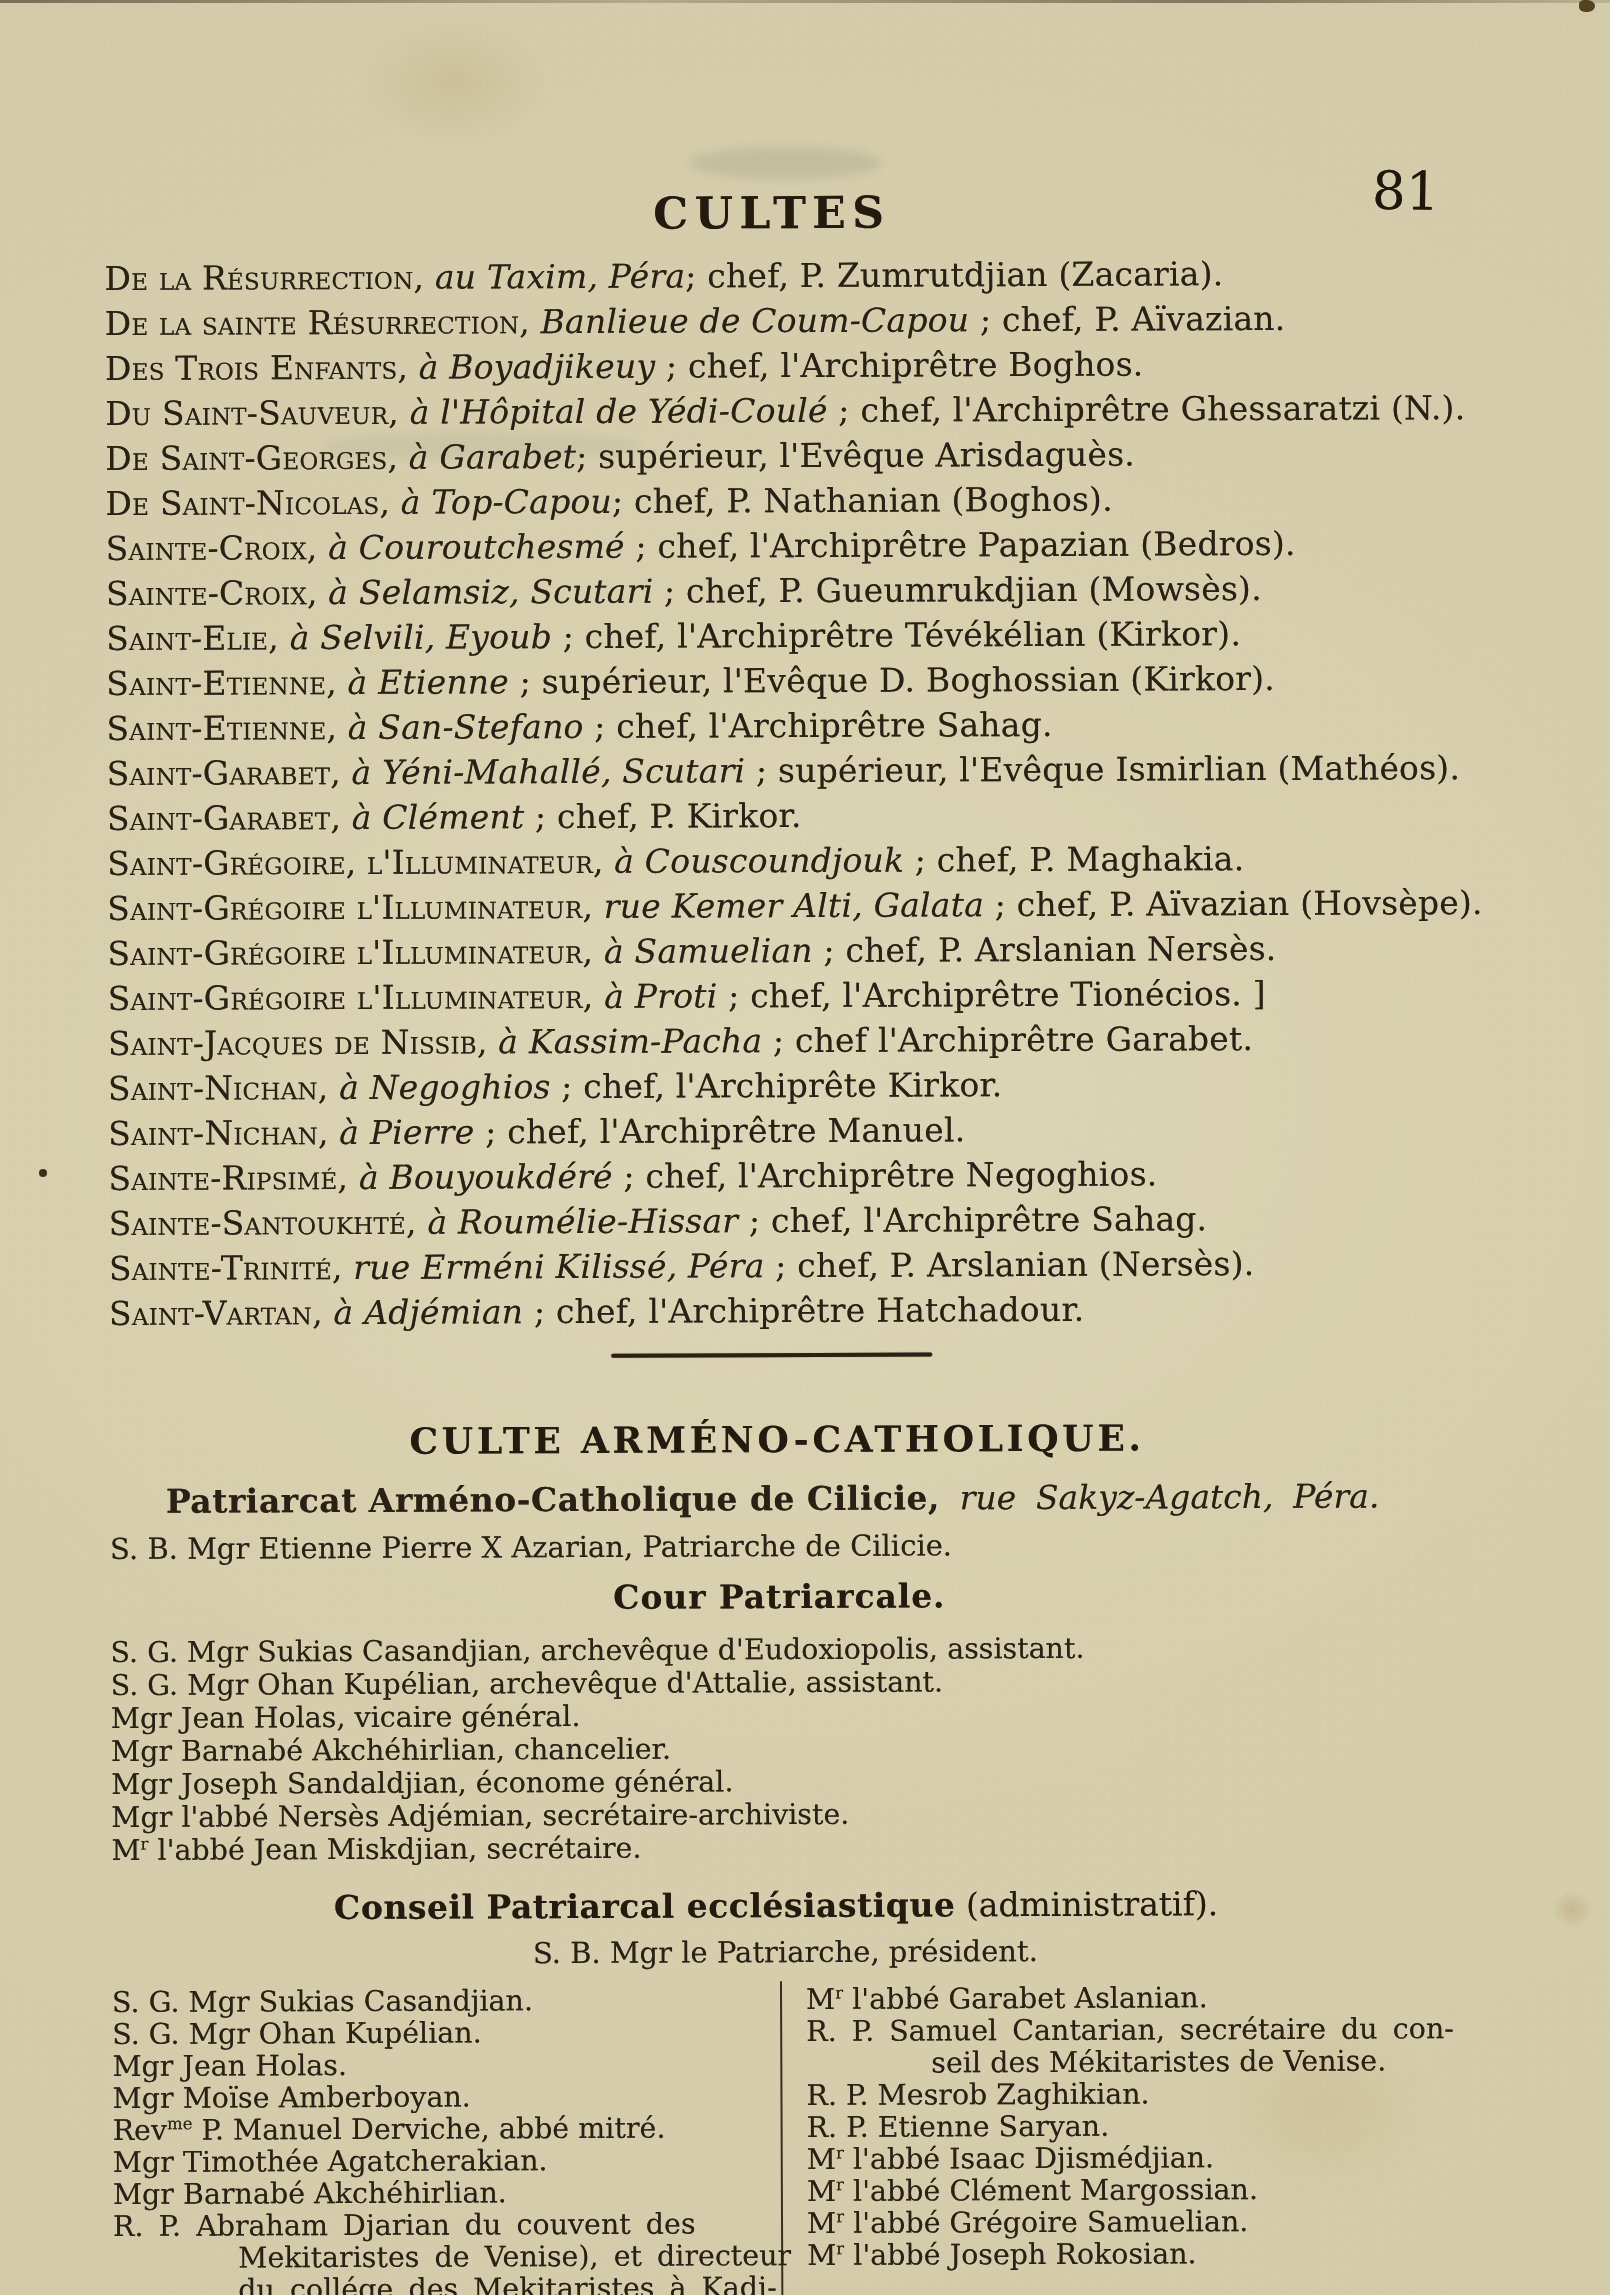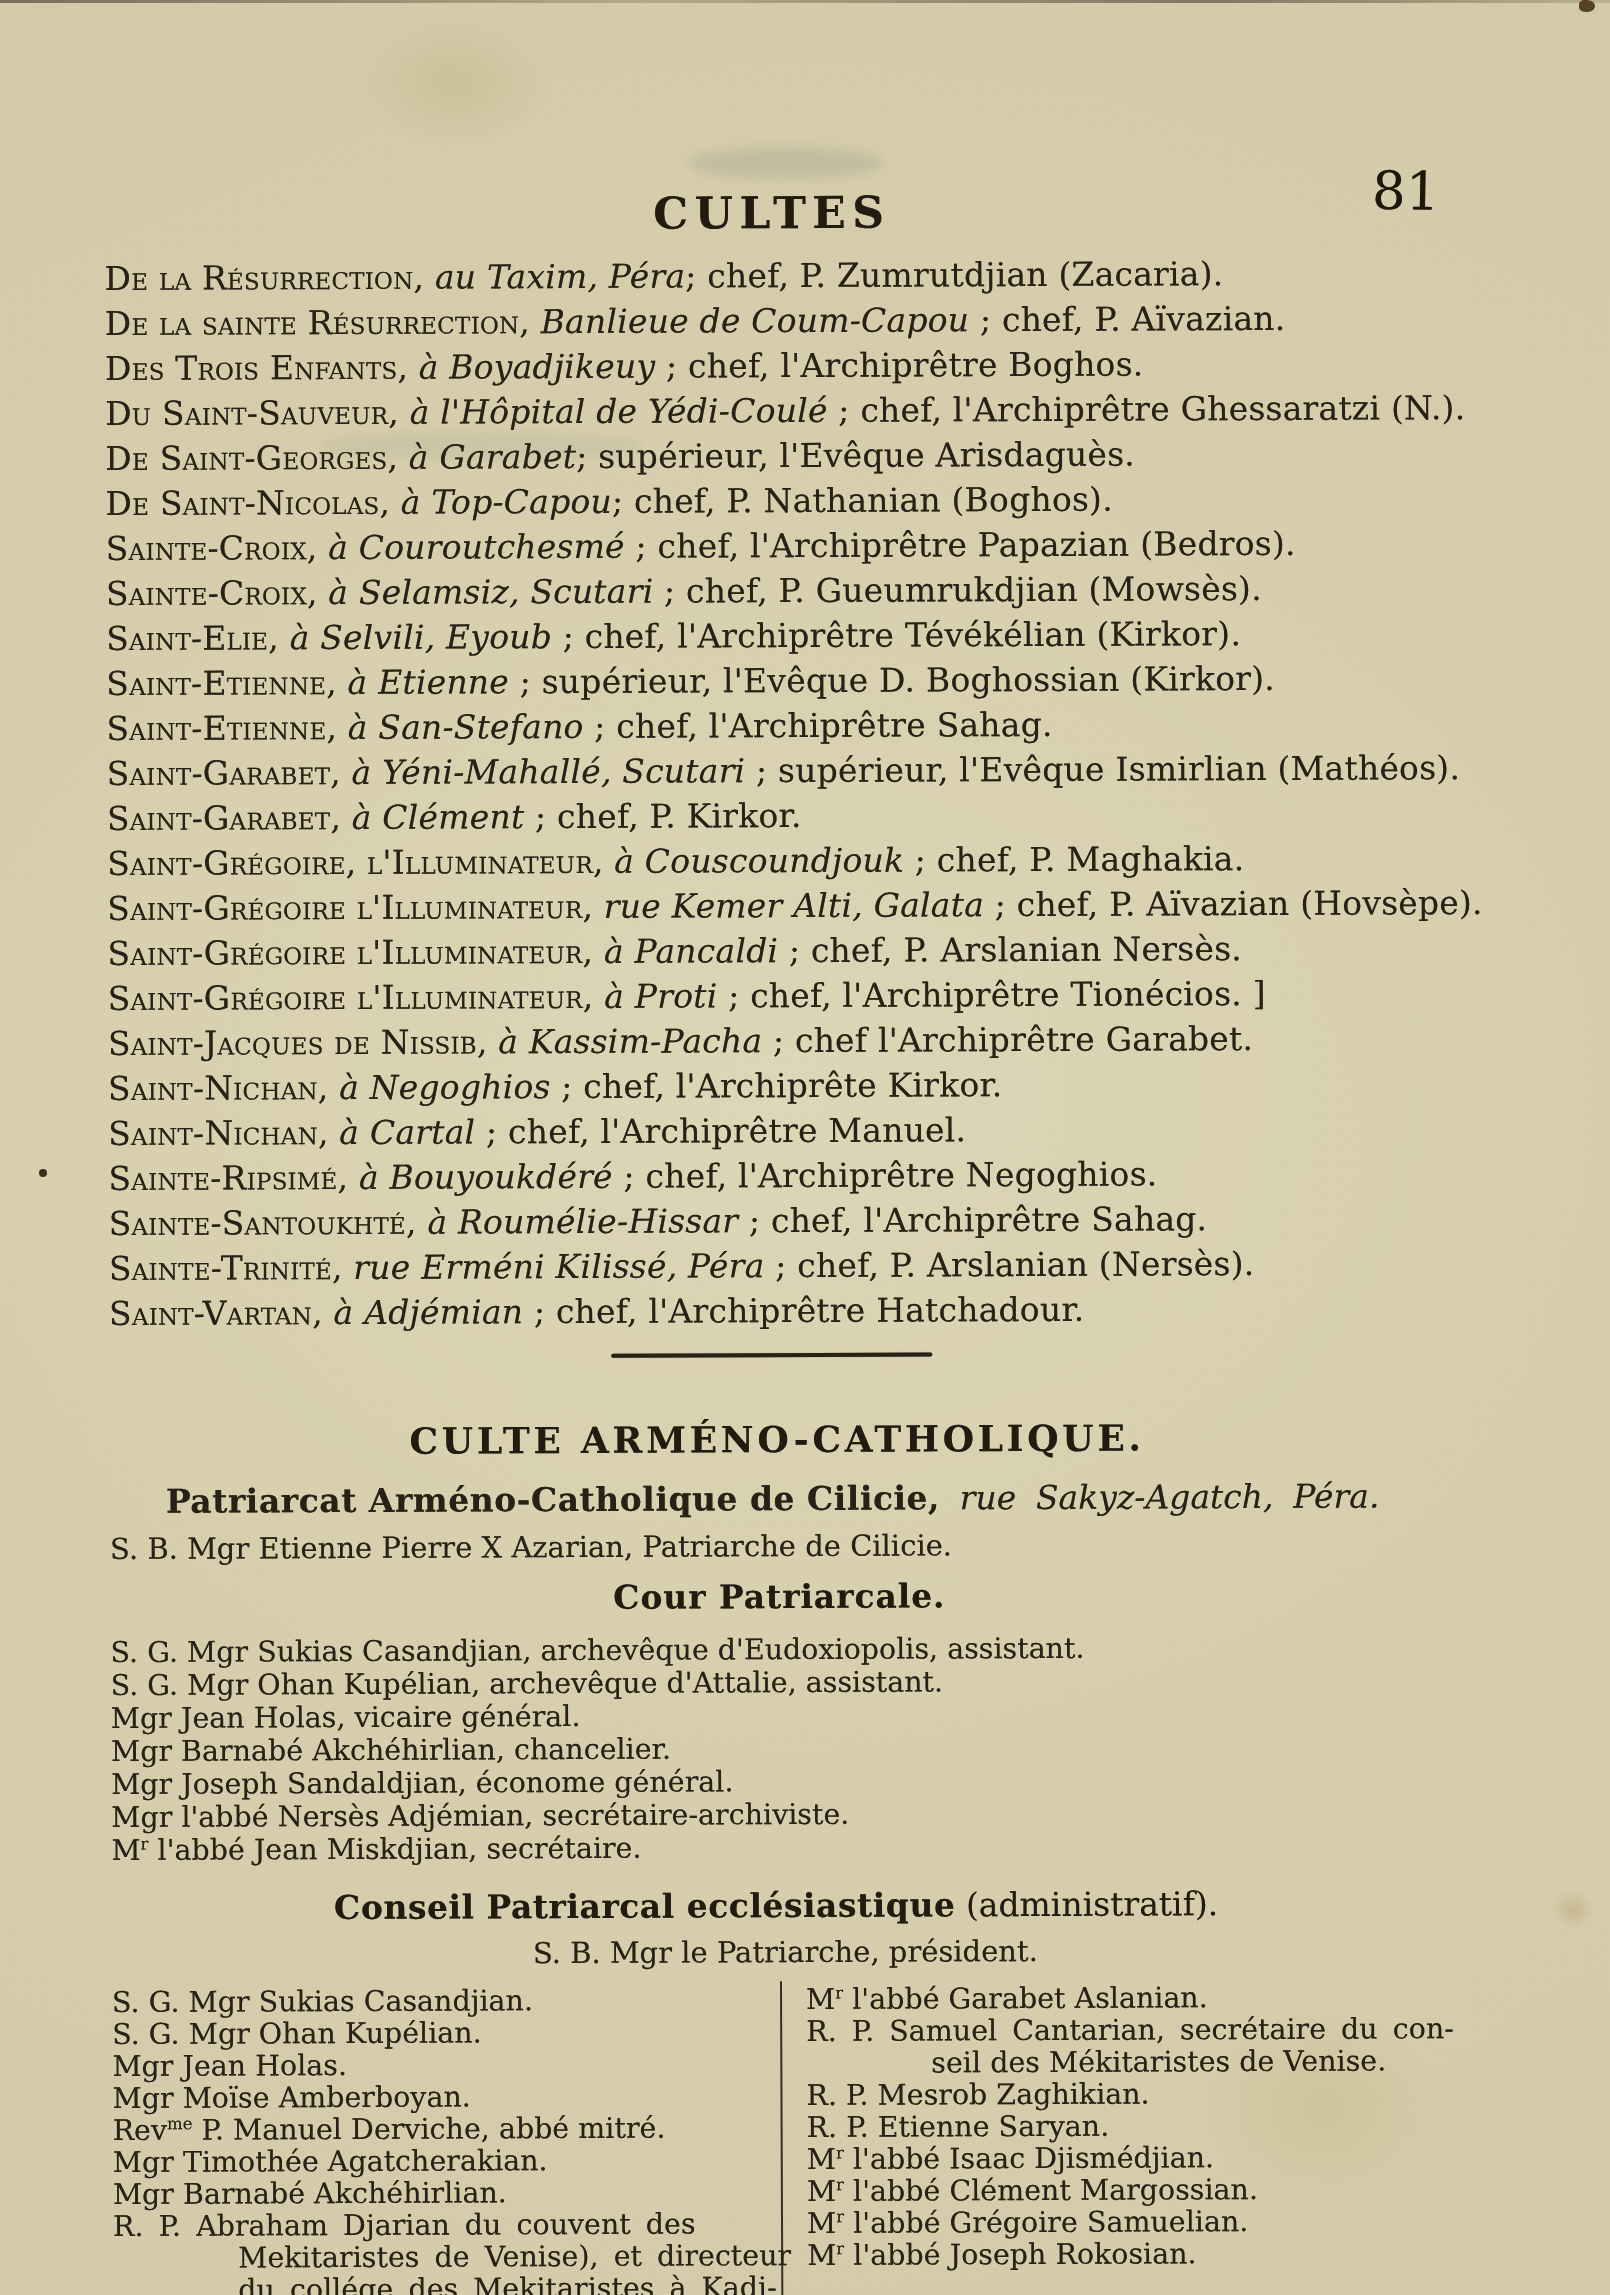--- a/index.html
+++ b/index.html
@@ -128,25 +128,25 @@
       <div><span class="sc">De Saint-Nicolas,</span><span class="it"> à Top-Capou</span><span>; chef, P. Nathanian (Boghos).</span></div>
       <div><span class="sc">Sainte-Croix,</span><span class="it"> à Couroutchesmé</span><span> ; chef, l'Archiprêtre Papazian (Bedros).</span></div>
       <div><span class="sc">Sainte-Croix,</span><span class="it"> à Selamsiz, Scutari</span><span> ; chef, P. Gueumrukdjian (Mowsès).</span></div>
       <div><span class="sc">Saint-Elie,</span><span class="it"> à Selvili, Eyoub</span><span> ; chef, l'Archiprêtre Tévékélian (Kirkor).</span></div>
       <div><span class="sc">Saint-Etienne,</span><span class="it"> à Etienne</span><span> ; supérieur, l'Evêque D. Boghossian (Kirkor).</span></div>
       <div><span class="sc">Saint-Etienne,</span><span class="it"> à San-Stefano</span><span> ; chef, l'Archiprêtre Sahag.</span></div>
       <div><span class="sc">Saint-Garabet,</span><span class="it"> à Yéni-Mahallé, Scutari</span><span> ; supérieur, l'Evêque Ismirlian (Mathéos).</span></div>
       <div><span class="sc">Saint-Garabet,</span><span class="it"> à Clément</span><span> ; chef, P. Kirkor.</span></div>
       <div><span class="sc">Saint-Grégoire, l'Illuminateur,</span><span class="it"> à Couscoundjouk</span><span> ; chef, P. Maghakia.</span></div>
       <div><span class="sc">Saint-Grégoire l'Illuminateur,</span><span class="it"> rue Kemer Alti, Galata</span><span> ; chef, P. Aïvazian (Hovsèpe).</span></div>
-      <div><span class="sc">Saint-Grégoire l'Illuminateur,</span><span class="it"> à Pancaldi</span><span> ; chef, P. Arslanian Nersès.</span></div>
+      <div><span class="sc">Saint-Grégoire l'Illuminateur,</span><span class="it"> à Samuelian</span><span> ; chef, P. Arslanian Nersès.</span></div>
       <div><span class="sc">Saint-Grégoire l'Illuminateur,</span><span class="it"> à Proti</span><span> ; chef, l'Archiprêtre Tionécios. ]</span></div>
       <div><span class="sc">Saint-Jacques de Nissib,</span><span class="it"> à Kassim-Pacha</span><span> ; chef l'Archiprêtre Garabet.</span></div>
       <div><span class="sc">Saint-Nichan,</span><span class="it"> à Negoghios</span><span> ; chef, l'Archiprête Kirkor.</span></div>
-      <div><span class="sc">Saint-Nichan,</span><span class="it"> à Cartal</span><span> ; chef, l'Archiprêtre Manuel.</span></div>
+      <div><span class="sc">Saint-Nichan,</span><span class="it"> à Pierre</span><span> ; chef, l'Archiprêtre Manuel.</span></div>
       <div><span class="sc">Sainte-Ripsimé,</span><span class="it"> à Bouyoukdéré</span><span> ; chef, l'Archiprêtre Negoghios.</span></div>
       <div><span class="sc">Sainte-Santoukhté,</span><span class="it"> à Roumélie-Hissar</span><span> ; chef, l'Archiprêtre Sahag.</span></div>
       <div><span class="sc">Sainte-Trinité,</span><span class="it"> rue Erméni Kilissé, Péra</span><span> ; chef, P. Arslanian (Nersès).</span></div>
       <div><span class="sc">Saint-Vartan,</span><span class="it"> à Adjémian</span><span> ; chef, l'Archiprêtre Hatchadour.</span></div>
     </div>
 
     <div class="rule"></div>
 
     <div class="section-title">CULTE ARMÉNO-CATHOLIQUE.</div>
 

